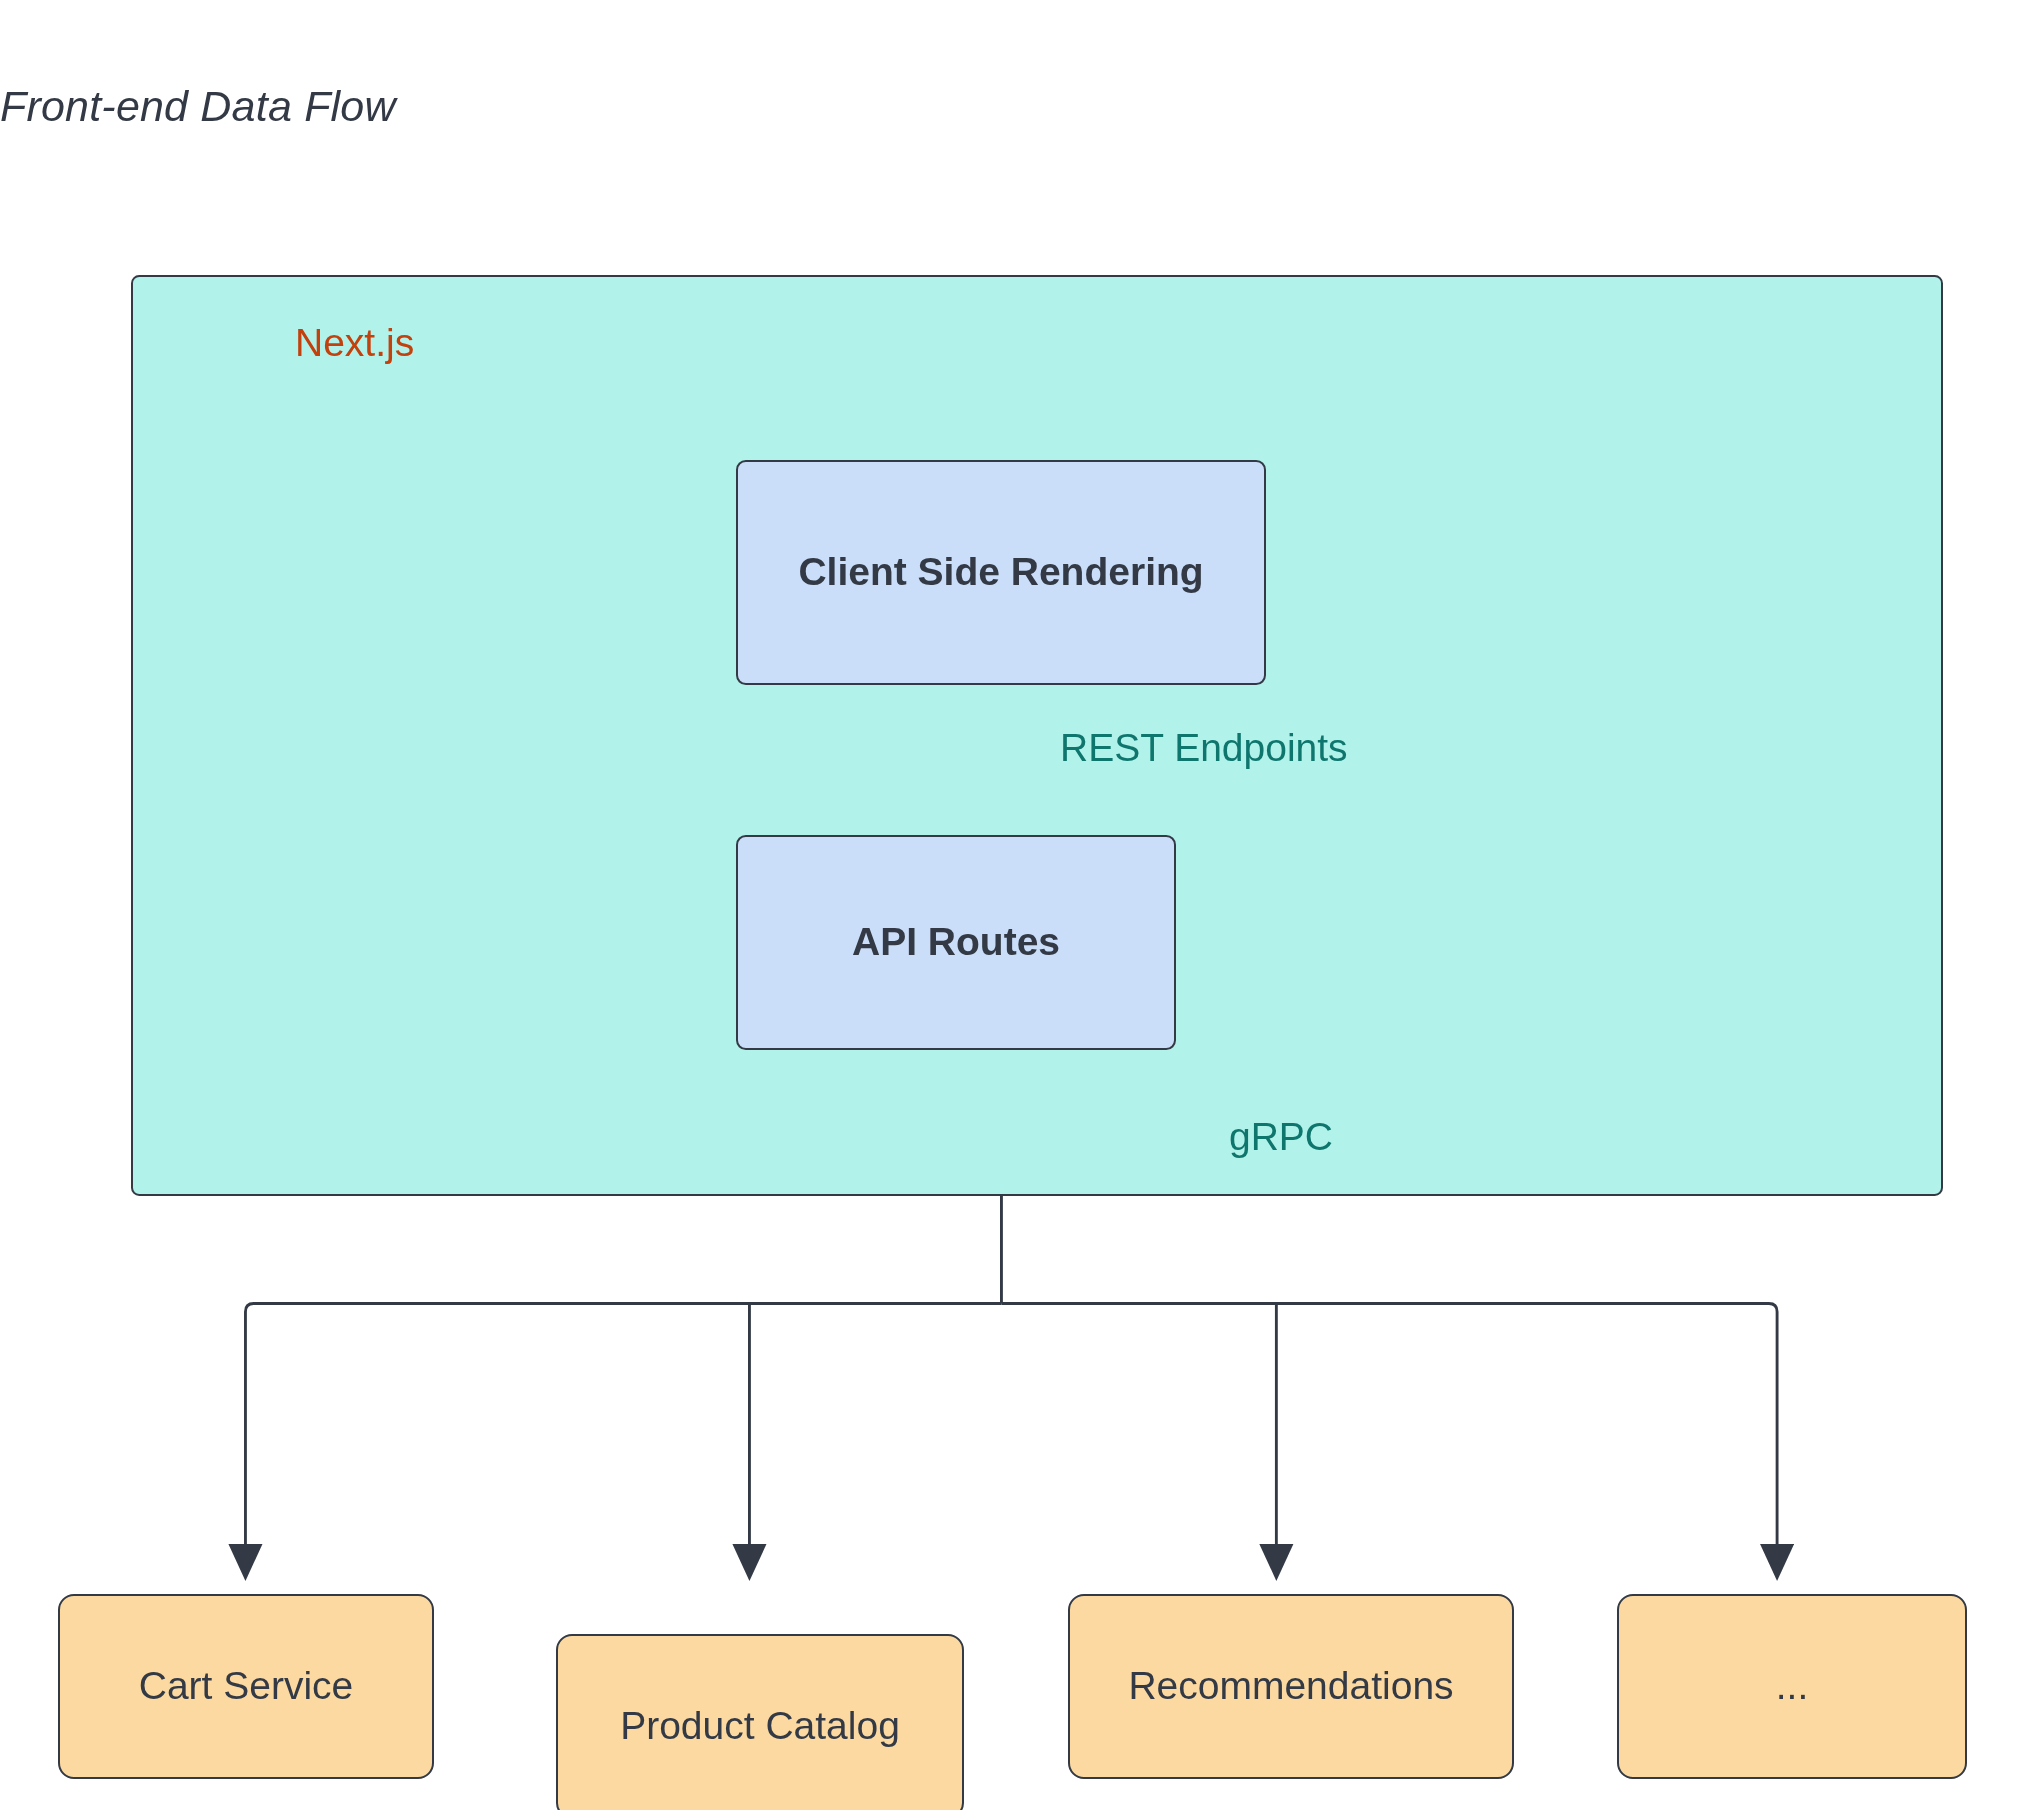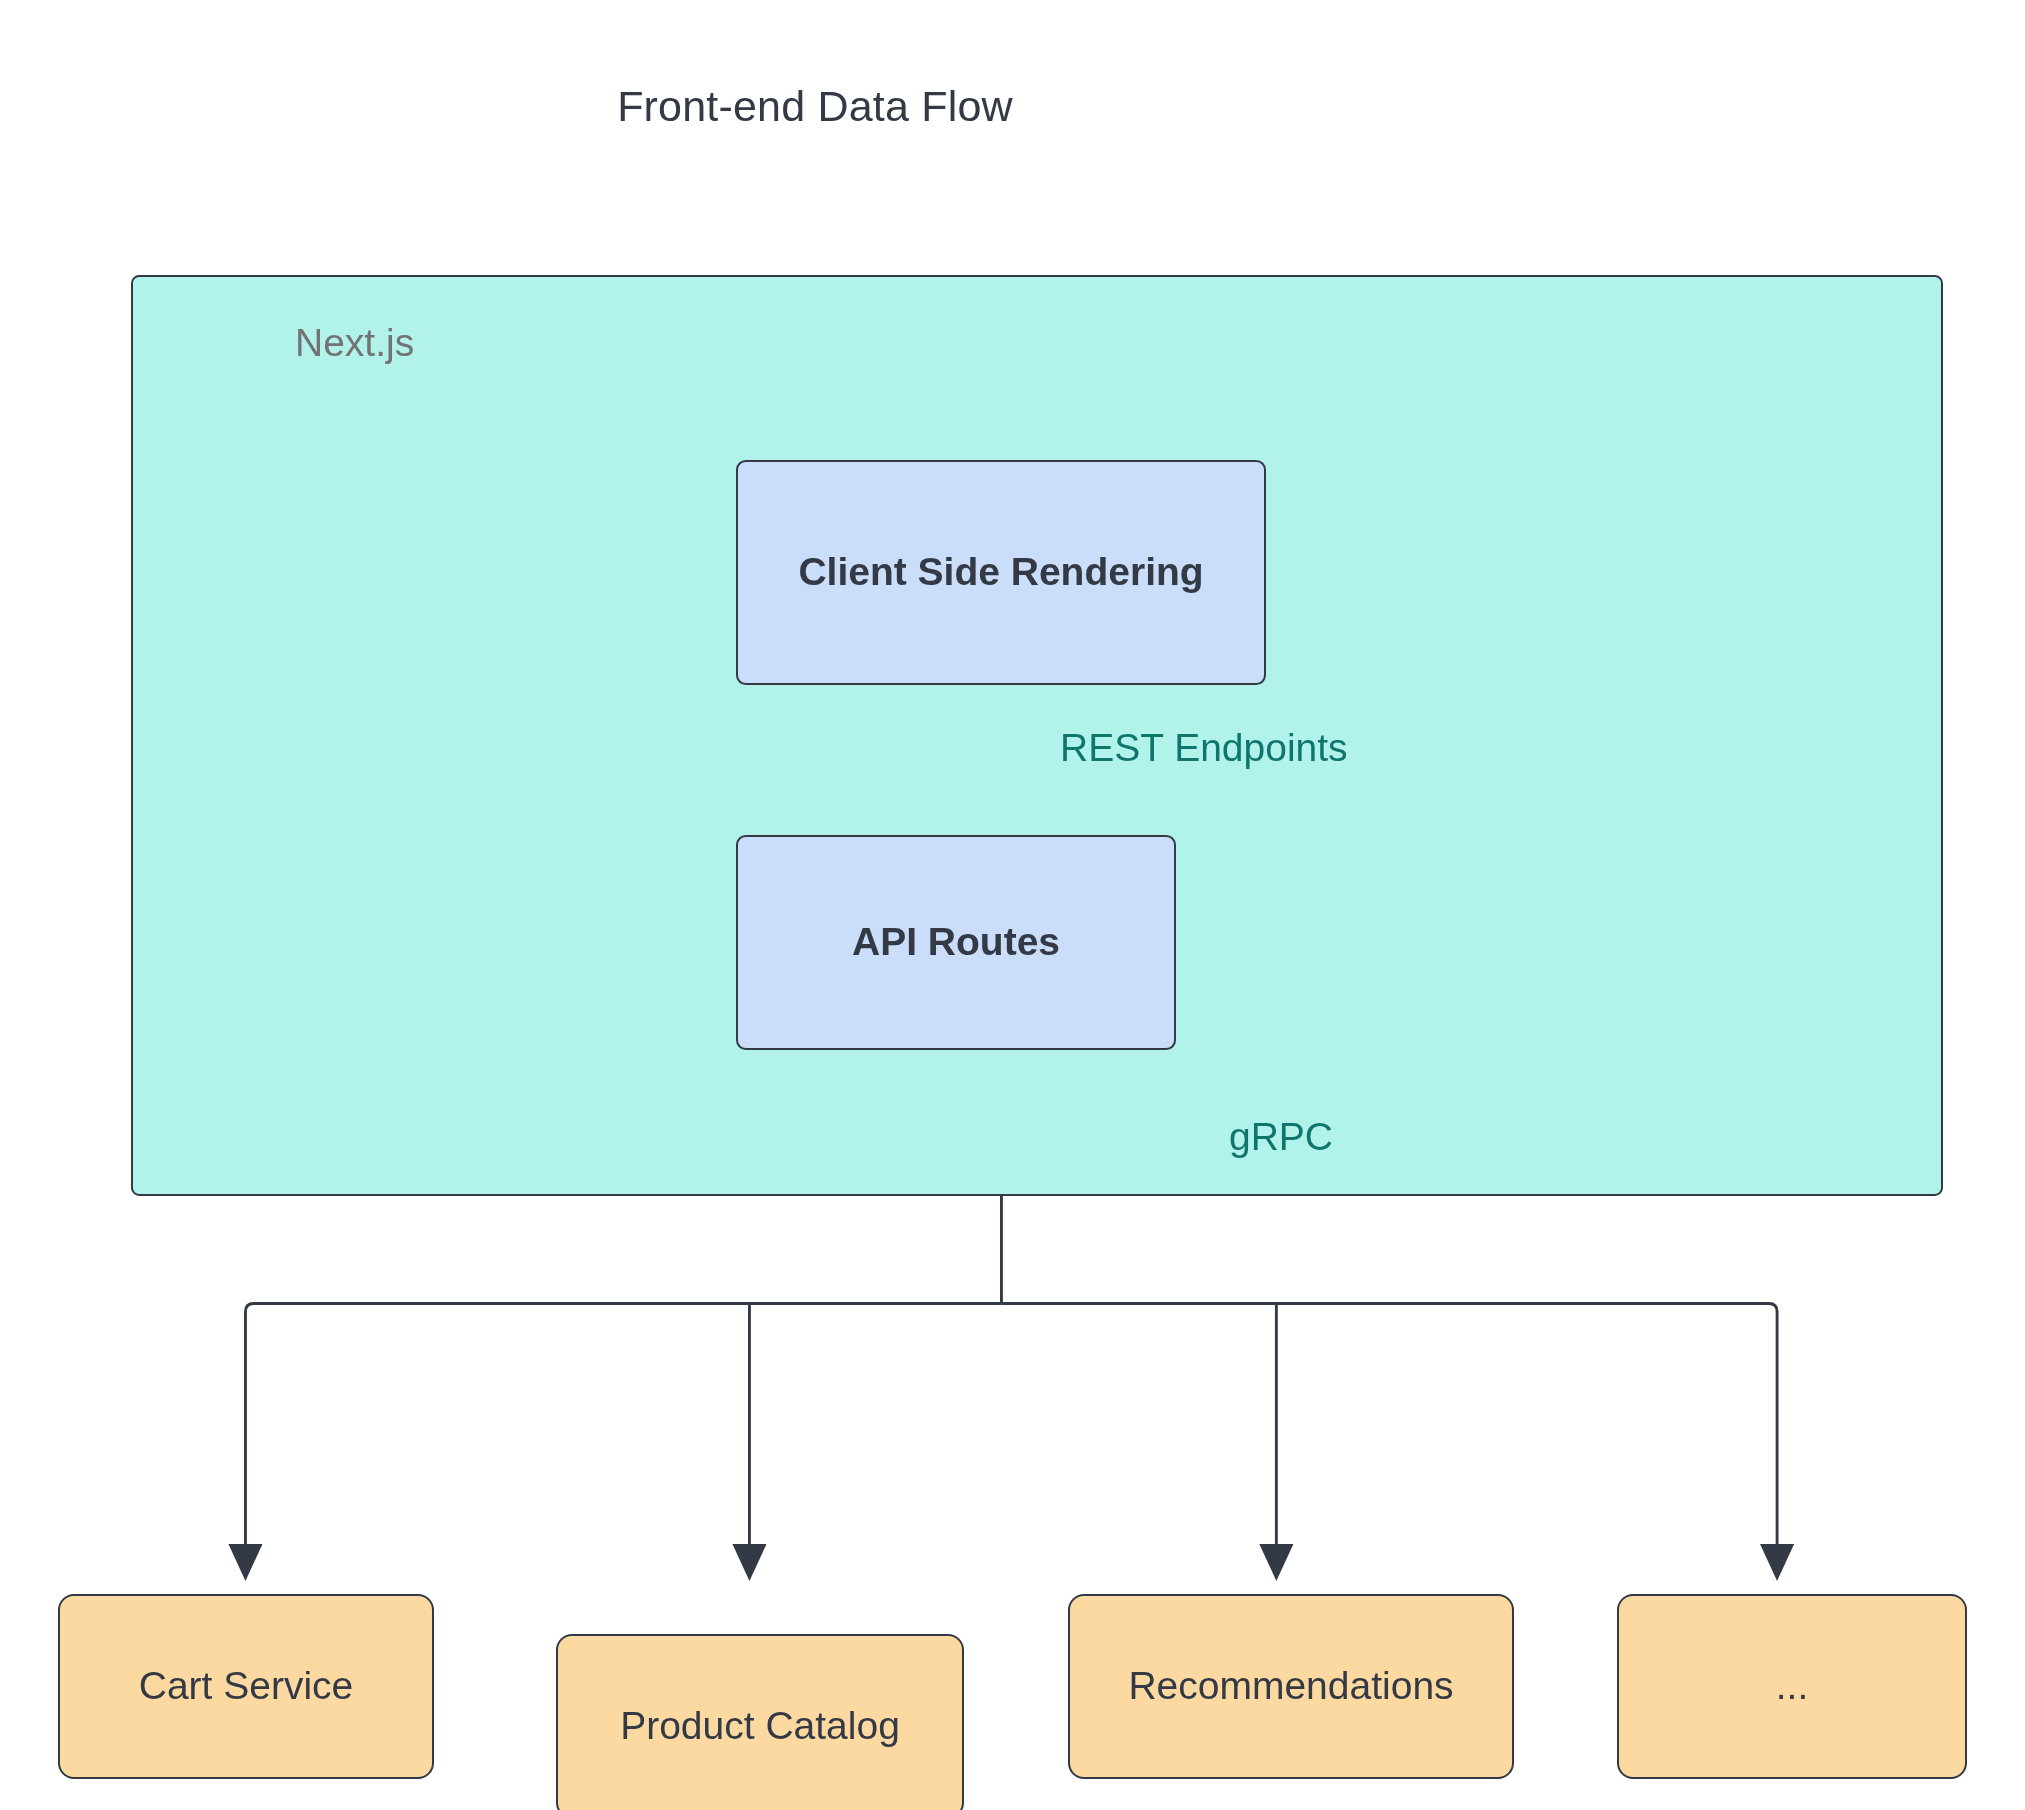--- a/index.html
+++ b/index.html
@@ -34,44 +34,44 @@
     color: #333a45;
     line-height: 1.2;
   }
 
   
   #diagram-title {
     position: absolute;
     left: 0;
     top: 82px;
     width: 1630px;
-    text-align: center;
     font-size: 43px;
     color: #333a45;
     letter-spacing: 0.2px;
+    font-style: italic;
   }
 
   
   #subgraph-nextjs {
     position: absolute;
     left: 131px;
     top: 275px;
     width: 1812px;
     height: 921px;
     background: #b1f2ea;
     border: 2.5px solid #333a45;
     border-radius: 8.2px;
     box-sizing: border-box;
   }
   #subgraph-nextjs-label {
     position: absolute;
     left: 295px;
     top: 321px;
     font-size: 39px;
-    color: #737373;
+    color: #c2410c;
     white-space: nowrap;
   }
 
   
   .blue-node {
     background: #cbdef9;
     border: 2.5px solid #333a45;
     border-radius: 9.8px;
     font-size: 39px;
     font-weight: bold;

